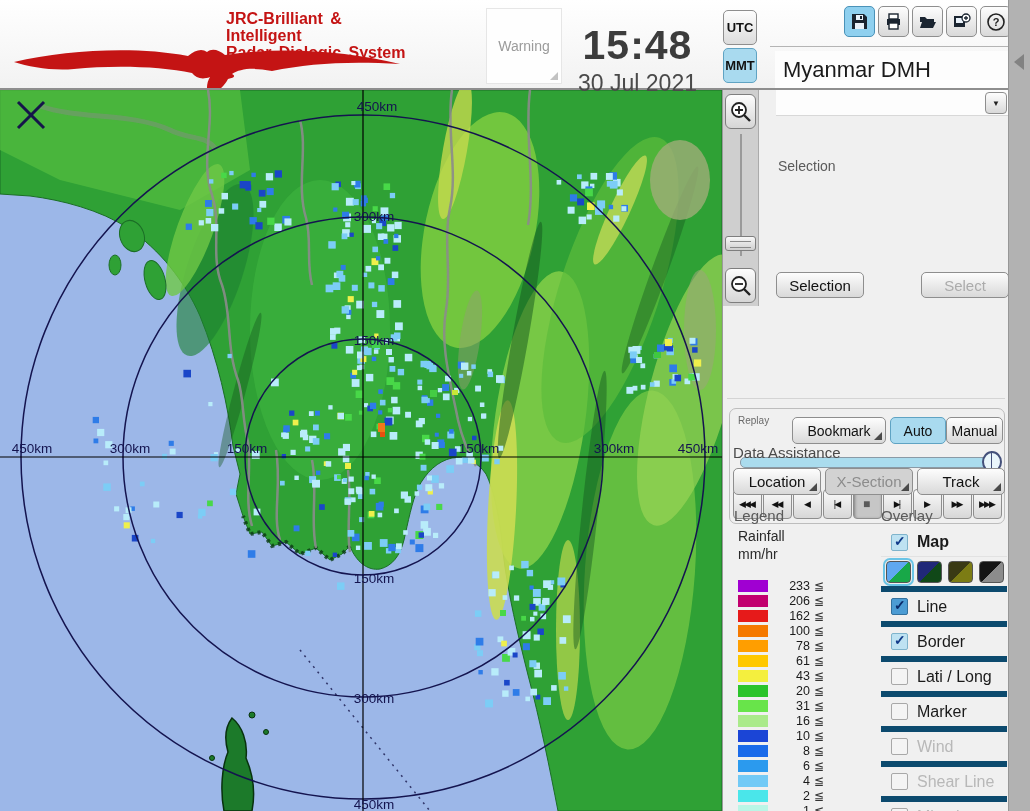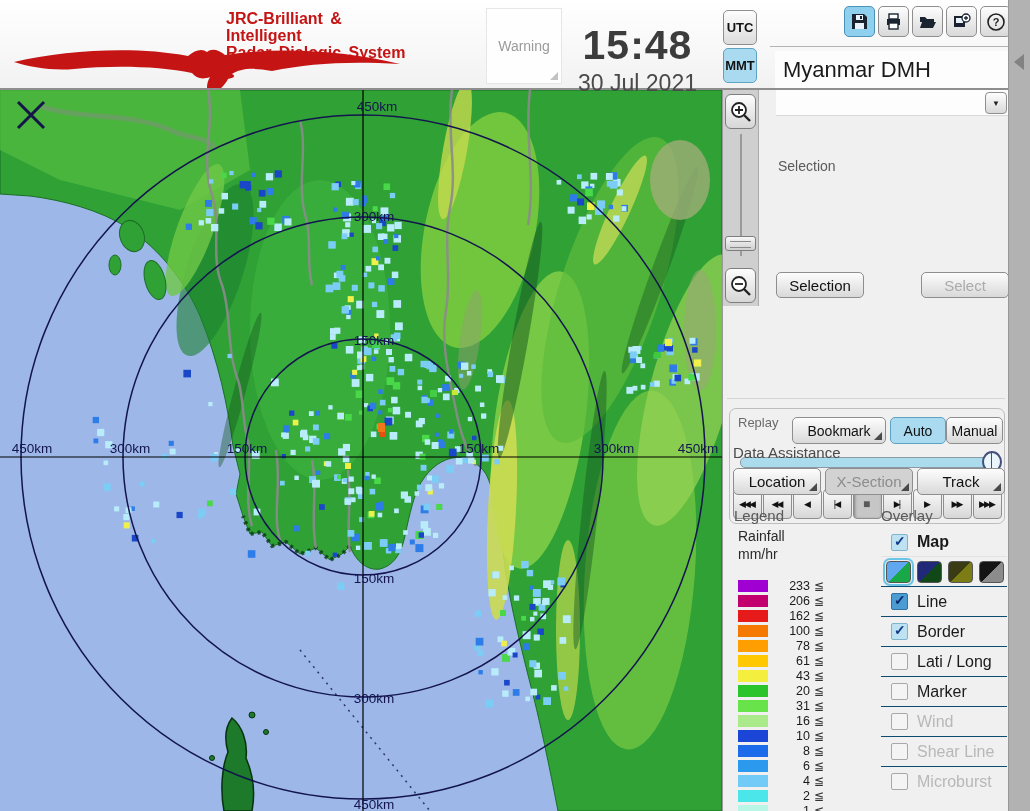--- a/index.html
+++ b/index.html
@@ -56,21 +56,21 @@
   .field .fval{position:absolute;left:8px;top:3px;font-size:17px;color:#1A1A1A;}
   .drop{position:absolute;right:2px;top:2px;width:22px;height:22px;border:1px solid #8E8E8E;border-radius:4px;
         background:linear-gradient(#FDFDFD,#D9D9D9);display:flex;align-items:center;justify-content:center;
         font-size:8px;color:#222;box-sizing:border-box;}
   .btn{position:absolute;height:26px;border:1px solid #8E8E8E;border-radius:5px;background:linear-gradient(#FDFDFD,#D9D9D9);
        font-size:15px;color:#111;display:flex;align-items:center;justify-content:center;box-sizing:border-box;}
   .btn.dis{color:#ABABAB;}
   .btn.graydis{background:#D2D2D2;color:#8C8C8C;}
   .hsep{position:absolute;left:4px;top:308px;width:278px;height:1px;background:#D4D4D4;}
   .replay-box{position:absolute;left:6px;top:318px;width:276px;height:116px;border:1px solid #BDBDBD;border-radius:7px;box-sizing:border-box;}
-  .replay-title{position:absolute;left:8px;top:6px;font-size:13px;color:#6A6A6A;}
+  .replay-title{position:absolute;left:8px;top:6px;font-size:10px;color:#6A6A6A;}
   .rbtn{position:absolute;top:8px;height:27px;border:1px solid #8E8E8E;border-radius:5px;
         background:linear-gradient(#FDFDFD,#D9D9D9);font-size:14px;color:#111;
         display:flex;align-items:center;justify-content:center;box-sizing:border-box;}
   .rbtn.sel{background:#A9DAEF;border-color:#5FA3C3;}
   .strack{position:absolute;left:10px;top:48px;width:250px;height:11px;background:#AADCEE;
           border:1px solid #8A9AA6;border-radius:5px;box-sizing:border-box;}
   .shandle{position:absolute;left:252px;top:42px;width:20px;height:22px;border:2px solid #44507A;border-radius:50%;
            background:#EAF6FB;box-sizing:border-box;}
   .shandle::after{content:"";position:absolute;left:7px;top:-2px;width:1px;height:20px;background:#44507A;}
   .tri{position:absolute;width:0;height:0;border-left:8px solid transparent;border-right:8px solid transparent;
@@ -86,21 +86,21 @@
   .da-row .btn{top:378px;width:88px;height:27px;}
   .leg-title{position:absolute;left:11px;top:417px;font-size:15px;color:#5A5A5A;}
   .ov-title{position:absolute;left:158px;top:417px;font-size:15px;color:#5A5A5A;}
   .leg-unit{position:absolute;left:15px;font-size:14px;color:#2A2A2A;}
   .legend-rows{position:absolute;left:15px;top:488px;width:110px;}
   .lrow{display:flex;align-items:center;height:15px;}
   .lswatch{width:30px;height:12px;margin-right:6px;}
   .lval{width:36px;text-align:right;font-size:12.5px;color:#1A1A1A;}
   .lsuf{margin-left:4px;font-size:12px;color:#333;}
   .ovcol{position:absolute;left:158px;top:438px;width:126px;}
-  .ov-row{position:relative;height:29px;display:flex;align-items:center;border-top:1px solid #0c4a6e;}
+  .ov-row{position:relative;height:29px;display:flex;align-items:center;border-top:6px solid #0c4a6e;}
   .ov-row.first{border-top:none;height:28px;}
   .cb{position:relative;width:17px;height:17px;margin-left:10px;margin-right:9px;border:1px solid #A8A8A8;
       border-radius:2px;background:#F4F4F4;box-sizing:border-box;flex:none;}
   .cb.checked{background:#BEE2F2;border-color:#7FB4CC;}
   .cb.checked::after{content:"✓";position:absolute;left:2px;top:-2px;font-size:14px;font-weight:bold;color:#123B8A;}
   .cb.dark{background:#4C9CD4;border-color:#33719E;}
   .cb.dark::after{color:#0A2A6A;}
   .ov-label{font-size:16px;color:#1A1A1A;white-space:nowrap;}
   .ov-row.disabled .ov-label{color:#B8B8B8;}
   .swatch-row{position:relative;height:30px;border-top:1px solid #E2E2E2;display:flex;align-items:center;gap:6px;padding-left:5px;box-sizing:border-box;}

